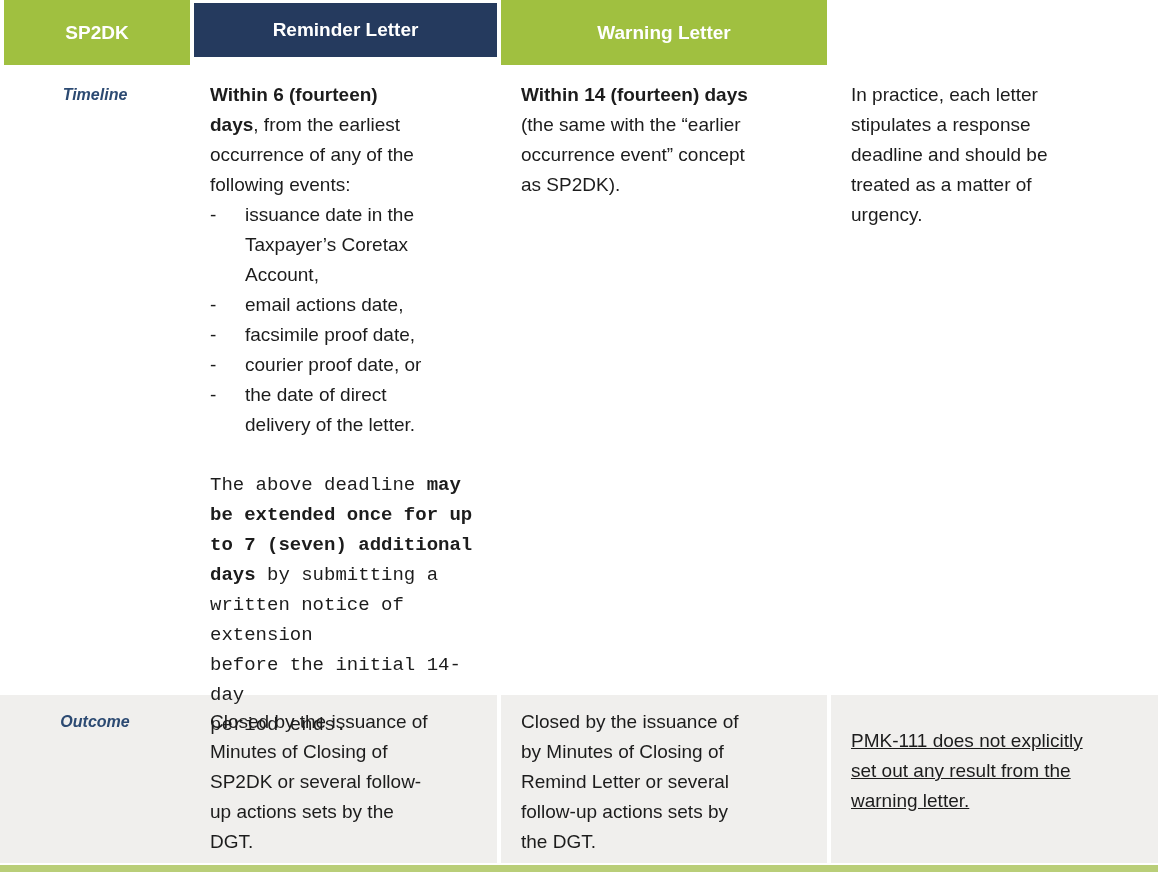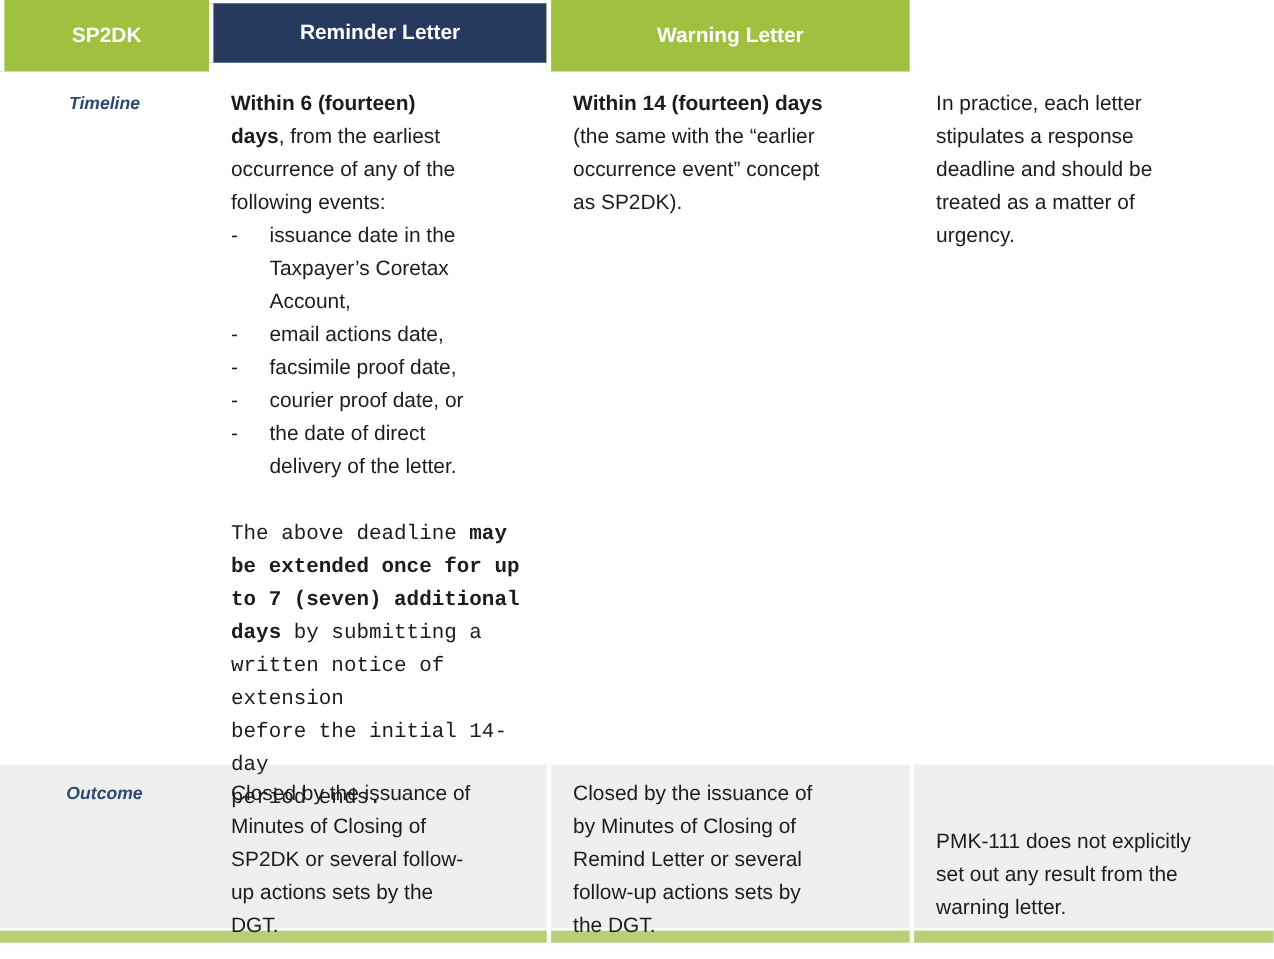--- a/index.html
+++ b/index.html
@@ -22,23 +22,23 @@
   
   .header{height:65px;}
   .hcell{display:flex;align-items:center;justify-content:center;
          font-size:19px;font-weight:700;color:#fff;text-align:center;}
   .hcell.navy{background:var(--navy);margin:3px 0 8px;}
   .hcell.green{background:var(--green);}
   .gap{border-left:4px solid #fff;}
   
   .body .cell{padding:15px 8px 0 20px;font-size:19px;line-height:30px;color:var(--text);}
   .timeline{height:630px;background:#fff;}
-  .outcome{height:149px;background:var(--row-alt-bg);}
+  .outcome{height:168px;background:var(--row-alt-bg);}
   .outcome .cell{padding-top:12px;}
-  .outcome .cell.warn{padding-top:56px;}
+  .outcome .cell.warn{padding-top:31px;text-decoration:underline;}
   .label-cell{text-align:center;font-weight:700;color:var(--label-navy);
               font-size:16px;padding:15px 4px 0;line-height:30px;font-style:italic;}
   .outcome .label-cell{padding-top:12px;}
   p{margin:0;white-space:pre-line;}
   .extension{margin-top:30px;font-family:Liberation Mono, monospace;}
   .bullets{margin:0;}
   .bullet{display:flex;}
   .dash{flex:0 0 35px;}
   .btext{flex:1;white-space:pre-line;}
   b{font-weight:700;}

